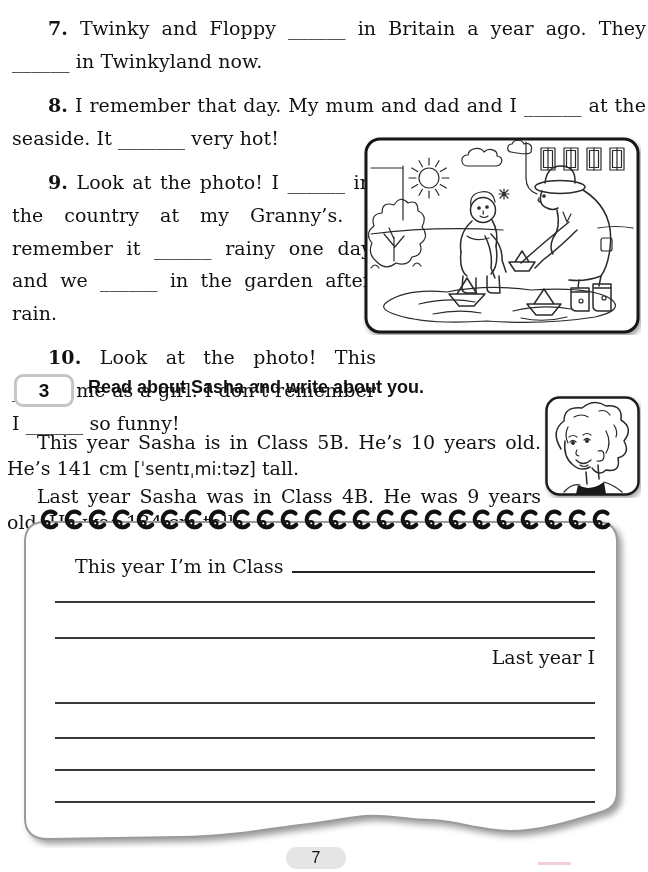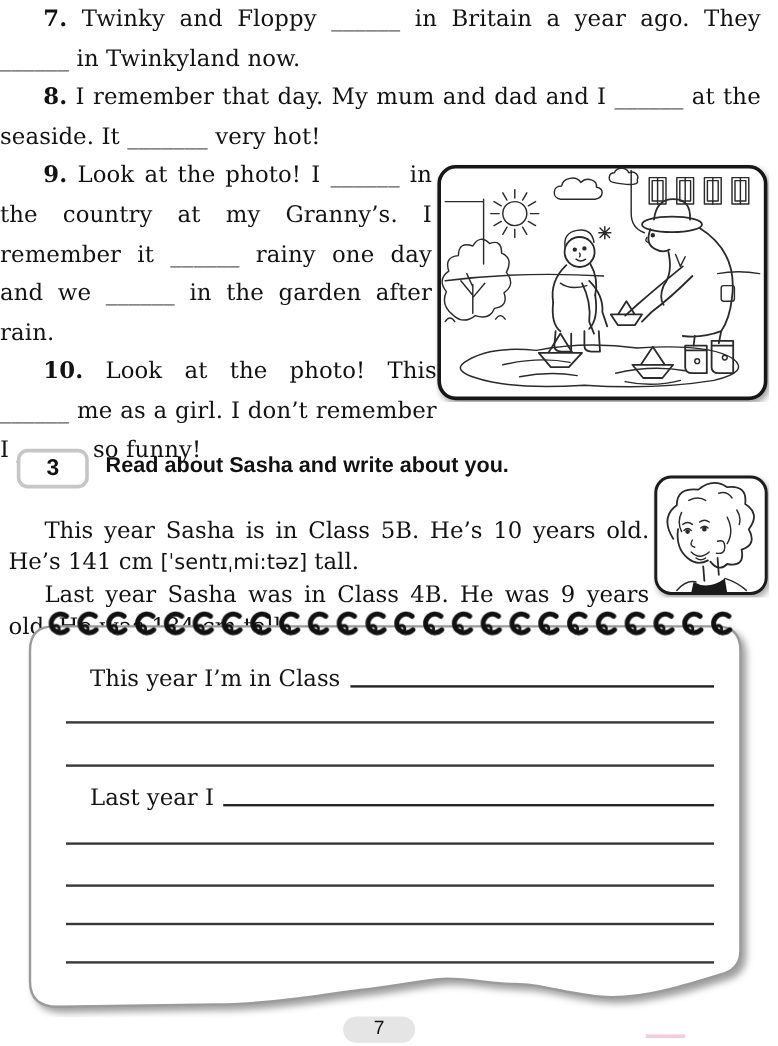--- a/index.html
+++ b/index.html
@@ -1,21 +1,21 @@
 <!DOCTYPE html>
 <html><head>
 <meta charset="utf-8">
 <style>
   html,body{margin:0;padding:0;background:#ffffff;}
   .page{position:relative;width:648px;height:872px;background:#fff;overflow:hidden;
         font-family:"DejaVu Serif", serif;color:#121212;}
 
   
   .ex2{position:absolute;left:0;top:0;}
-  .ex2 p{margin:0;text-align:justify;font-size:19px;line-height:32.6px;
+  .ex2 p{margin:12px;text-align:justify;font-size:19px;line-height:32.6px;
          text-indent:36px;letter-spacing:.1px;}
   .p-full{width:634px;margin-left:7px;}
   .p-narrow9{width:360px;margin-left:7px;}
   .p-narrow10{width:364px;margin-left:7px;}
   .num{font-weight:bold;}
 
   
   .photo{position:absolute;left:363px;top:136px;width:278px;height:199px;}
   .photo svg .frame{filter:drop-shadow(2px 3px 2.5px rgba(0,0,0,.38));}
 
@@ -186,21 +186,21 @@
          C 320,321 305,325 282,327 C 240,333 200,339 162,339 L 30,341 Q 7,341 7,320 Z" fill="#ffffff" stroke="#9b9b9b" stroke-width="2"></path>
     <rect x="20" y="11" width="576" height="24" fill="url(#coils)"></rect>
   </svg>
 
   <div class="prompt-row" style="top:543px;">
     <span class="lbl">This year I’m in Class</span>
     <div class="fill"></div>
   </div>
   <div class="nline" style="top:601px;"></div>
   <div class="nline" style="top:637px;"></div>
-  <div class="prompt-row" style="top:642px;">
+  <div class="prompt-row" style="top:642px;flex-direction:column;">
     <span class="lbl">Last year I</span>
     <div class="fill"></div>
   </div>
   <div class="nline" style="top:702px;"></div>
   <div class="nline" style="top:737px;"></div>
   <div class="nline" style="top:769px;"></div>
   <div class="nline" style="top:801px;"></div>
 
   <div class="page-pill">
       <span>7</span>

